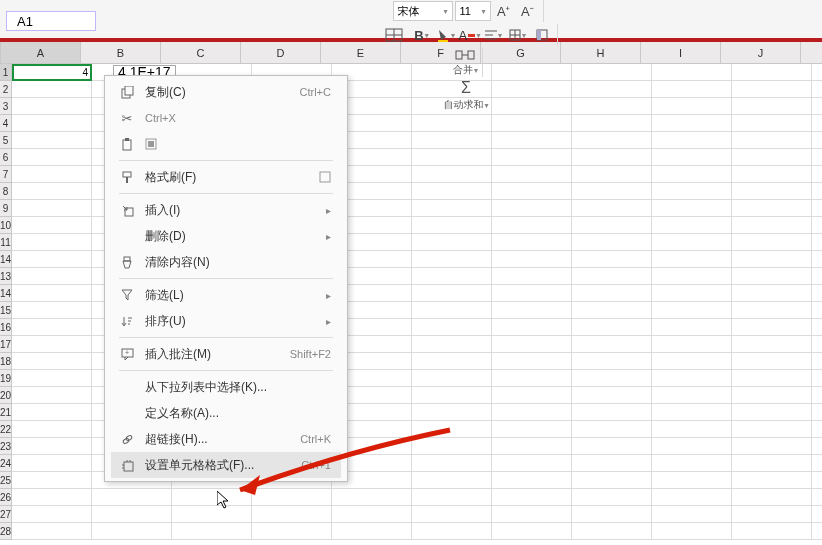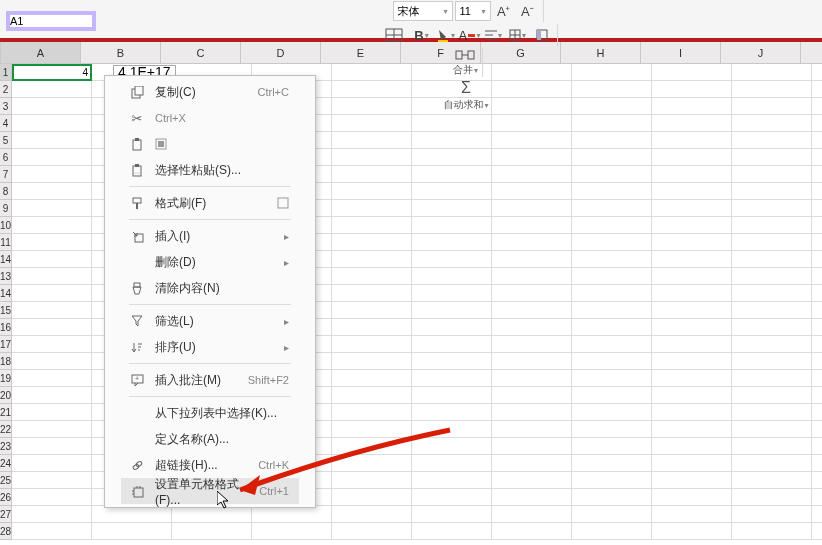--- a/index.html
+++ b/index.html
@@ -12,40 +12,40 @@
 .font-name { width: 60px; height: 20px; border: 1px solid #ccc; background: #fff; font-size: 11px; padding: 0 4px; display: flex; align-items: center; justify-content: space-between; }
 .font-size { width: 36px; height: 20px; border: 1px solid #ccc; background: #fff; font-size: 11px; padding: 0 4px; display: flex; align-items: center; justify-content: space-between; }
 .tb-btn { width: 22px; height: 22px; display: flex; align-items: center; justify-content: center; font-size: 13px; cursor: pointer; color: #444; }
 .tb-btn.wide { width: 30px; }
 .dd { font-size: 8px; color: #888; margin-left: 1px; }
 .tb-label { font-size: 10px; color: #555; text-align: center; }
 .tb-stack { display: flex; flex-direction: column; align-items: center; gap: 1px; }
 
 
 .ref-row { position: absolute; left: 0; top: 0; width: 110px; height: 42px; display: flex; align-items: center; padding: 4px 6px; }
-.cell-ref { width: 90px; height: 20px; border: 4px solid #c4b5fd; background: #fff; font-size: 11px; padding: 2px 0; }
+.cell-ref { width: 90px; height: 20px; border: 1px solid #c4b5fd; background: #fff; font-size: 13px; padding: 2px 10px; }
 
 
 .col-headers { display: flex; height: 22px; background: #eceaea; border-bottom: 1px solid #c8c8c8; }
 .row-header-corner { width: 22px; background: #eceaea; border-right: 1px solid #c8c8c8; }
 .col-header { flex: 0 0 80px; border-right: 1px solid #c8c8c8; font-size: 11px; color: #333; display: flex; align-items: center; justify-content: center; }
 .col-header.selected { background: #d4d4d4; }
 
 
 .grid-body { display: flex; }
 .row-headers { width: 22px; }
 .row-header { height: 17px; background: #eceaea; border-right: 1px solid #c8c8c8; border-bottom: 1px solid #c8c8c8; font-size: 10px; color: #333; display: flex; align-items: center; justify-content: center; }
 .row-header.selected { background: #d4d4d4; }
 .cells { position: relative; flex: 1; }
 .cell-row { display: flex; height: 17px; }
 .cell { flex: 0 0 80px; border-right: 1px solid #dcdcdc; border-bottom: 1px solid #dcdcdc; font-size: 10px; padding: 0 3px; display: flex; align-items: center; justify-content: flex-end; }
 .cell.selected { border: 2px solid #1a8f3c; padding: 0 2px; }
 
 
-.context-menu { position: absolute; left: 104px; top: 75px; width: 212px; background: #fafafa; border: 1px solid #bfbfbf; box-shadow: 2px 2px 6px rgba(0,0,0,0.2); z-index: 100; padding: 3px 16px; }
+.context-menu { position: absolute; left: 104px; top: 75px; width: 244px; background: #fafafa; border: 1px solid #bfbfbf; box-shadow: 2px 2px 6px rgba(0,0,0,0.2); z-index: 100; padding: 3px 6px; }
 .menu-item { height: 26px; display: flex; align-items: center; padding: 0 10px 0 8px; font-size: 12px; color: #333; cursor: default; gap: 10px; }
 .menu-item:hover, .menu-item.hover { background: #e5e5e5; }
 .menu-icon { width: 16px; height: 16px; display: flex; align-items: center; justify-content: center; color: #666; font-size: 13px; }
 .menu-label { flex: 1; }
 .menu-shortcut { color: #888; font-size: 11px; }
 .menu-submenu { color: #888; font-size: 10px; }
 .menu-sep { height: 1px; background: #dcdcdc; margin: 3px 8px; }
 
 
 .formula-overlay { position: absolute; left: 113px; top: 65px; background: #fff; border: 1px solid #aaa; font-size: 14px; padding: 0 4px; height: 14px; line-height: 13px; z-index: 50; }
@@ -581,30 +581,20 @@
           <rect x="4" y="0" width="4" height="3" fill="#666"></rect>
         </svg>
       </span>
     <span class="menu-shortcut">
         <svg width="12" height="12">
           <rect x="1" y="1" width="10" height="10" fill="none" stroke="#999"></rect>
           <rect x="3" y="3" width="6" height="6" fill="#999"></rect>
         </svg>
       </span>
   </div>
-  <div class="menu-item">
-    <span class="menu-icon">
-        <svg width="12" height="13">
-          <rect x="2" y="2" width="8" height="10" fill="none" stroke="#666"></rect>
-          <rect x="4" y="0" width="4" height="3" fill="#666"></rect>
-          <text x="6" y="11" font-size="6" text-anchor="middle" fill="#666">⋯</text>
-        </svg>
-      </span>
-    <span class="menu-label">选择性粘贴(S)...</span>
-  </div>
   <div class="menu-sep"></div>
   <div class="menu-item">
     <span class="menu-icon">
         <svg width="12" height="13">
           <rect x="2" y="1" width="8" height="5" fill="none" stroke="#666"></rect>
           <rect x="5" y="6" width="2" height="6" fill="#666"></rect>
         </svg>
       </span>
     <span class="menu-label">格式刷(F)</span>
     <span class="menu-shortcut">

